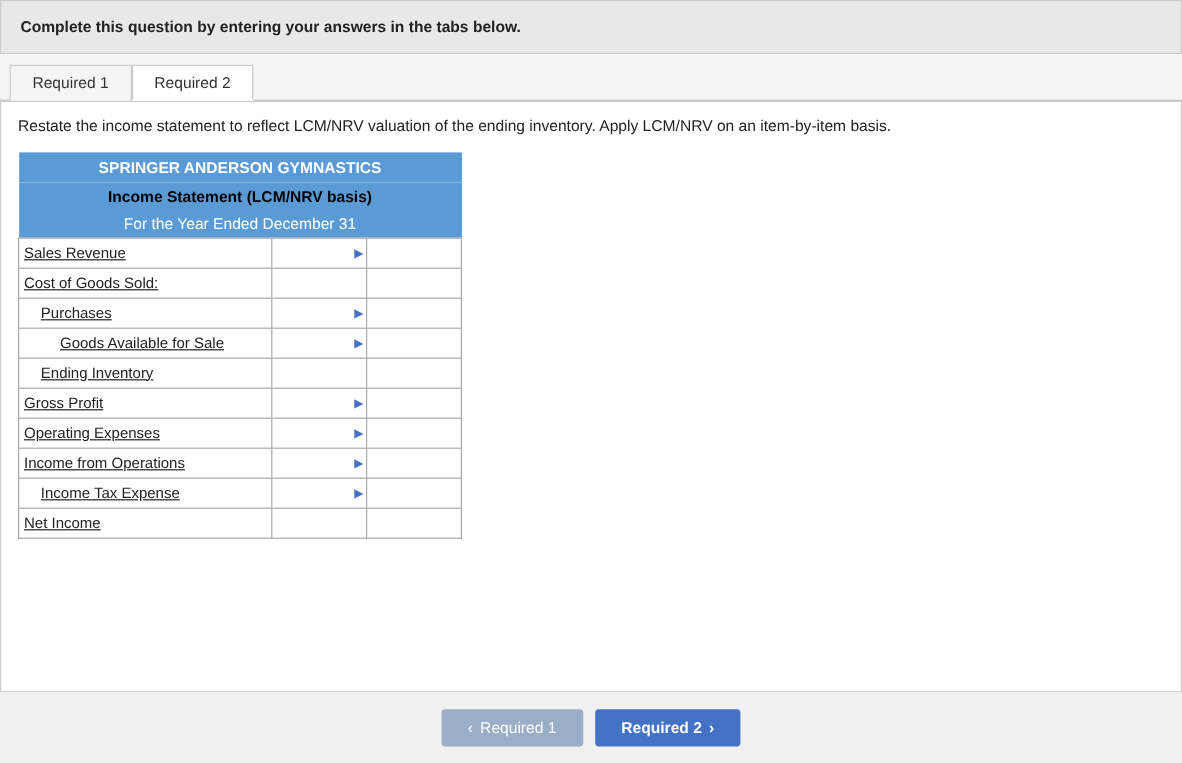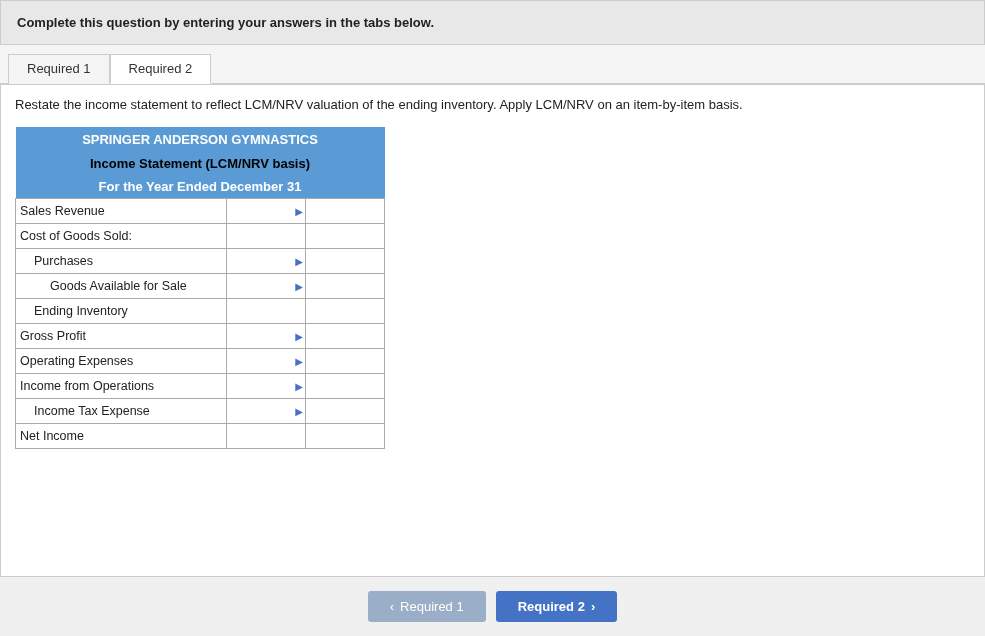--- a/index.html
+++ b/index.html
@@ -92,31 +92,32 @@
       color: #000000;
       font-weight: bold;
       text-align: center;
       padding: 4px 6px;
       font-size: 13px;
     }
 
     .table-header-3 {
       background: #5b9bd5;
       color: #fff;
-      font-weight: bold;
+      font-weight: normal;
       text-align: center;
       padding: 4px 22px;
       font-size: 13px;
     }
 
     .data-row td {
       border: 1px solid #aaa;
       height: 24px;
       padding: 2px 4px;
       vertical-align: middle;
+      text-decoration: underline;
     }
 
     .label-cell {
       font-size: 12.5px;
       color: #222;
       white-space: nowrap;
       width: 200px;
     }
 
     .indent-1 {

